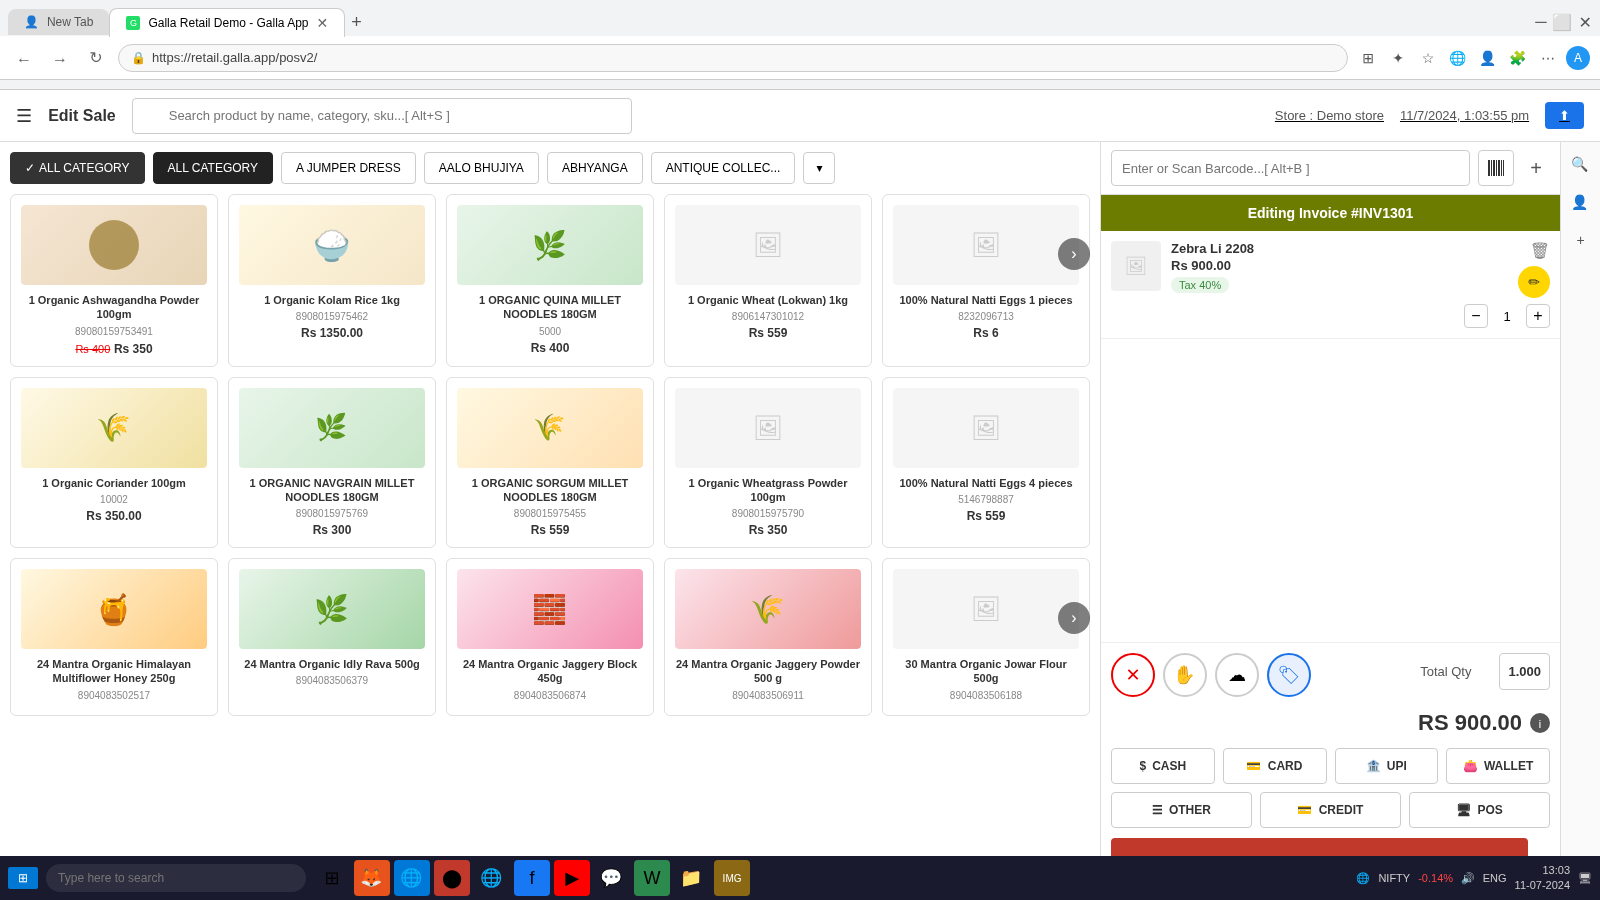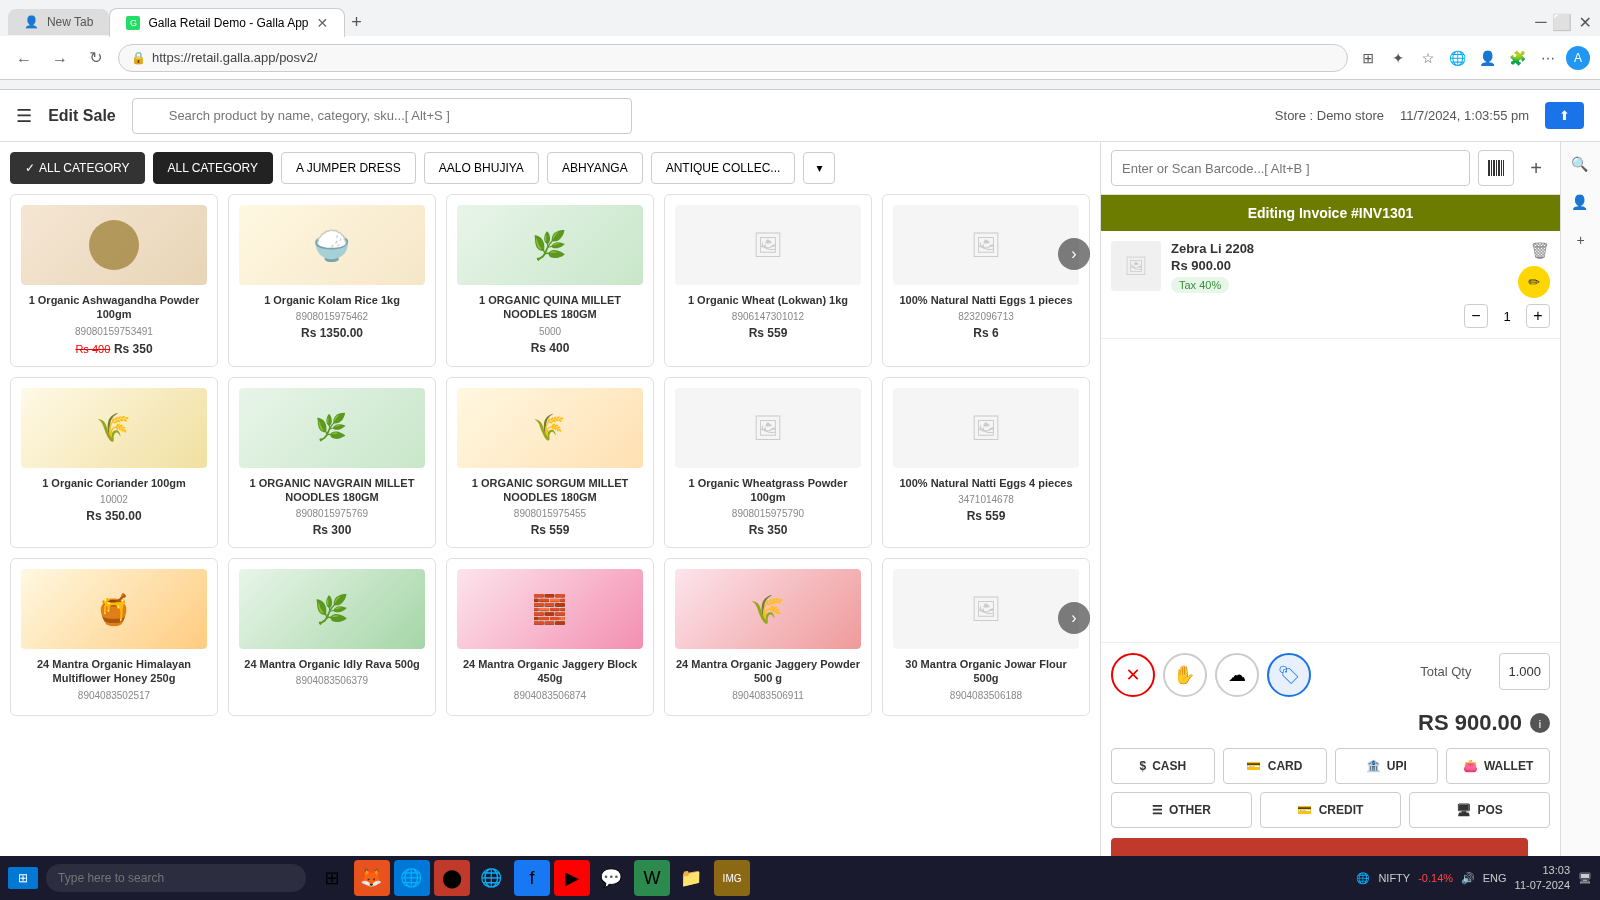--- a/index.html
+++ b/index.html
@@ -22,21 +22,21 @@
     .app-container { display: flex; flex-direction: column; height: 810px; background: white; }
 
     
     .top-bar { display: flex; align-items: center; padding: 8px 16px; gap: 16px; border-bottom: 1px solid #ddd; background: white; height: 52px; }
     .menu-icon { font-size: 18px; cursor: pointer; color: #333; }
     .page-title { font-size: 16px; font-weight: bold; color: #333; }
     .search-bar { flex: 1; max-width: 500px; border-radius: 6px; }
     .search-input { width: 100%; height: 36px; border: 1px solid #ccc; border-radius: 4px; padding: 0 12px 0 36px; font-size: 13px; background: white; position: relative; }
     .search-wrapper { position: relative; }
     .search-icon { position: absolute; left: 10px; top: 50%; transform: translateY(-50%); color: #888; font-size: 14px; }
-    .top-right { margin-left: auto; display: flex; align-items: center; gap: 16px; }
+    .top-right { margin-left: auto; display: flex; align-items: center; gap: 16px; text-decoration: underline; }
     .store-info { font-size: 13px; color: #555; }
     .datetime { font-size: 13px; color: #555; }
     .upload-btn { background: #1a73e8; color: white; border: none; border-radius: 4px; padding: 6px 14px; cursor: pointer; font-size: 13px; display: flex; align-items: center; gap: 4px; }
 
     
     .main-content { display: flex; flex: 1; overflow: hidden; }
 
     
     .left-panel { flex: 1; overflow-y: auto; padding: 0 10px 10px; background: #fff; }
 
@@ -83,21 +83,21 @@
     .delete-btn { background: none; border: none; cursor: pointer; font-size: 16px; color: #888; }
 
     
     .cart-footer { padding: 10px; border-top: 1px solid #eee; }
     .action-icons { display: flex; gap: 8px; margin-bottom: 12px; }
     .action-icon-btn { width: 44px; height: 44px; border-radius: 50%; border: 2px solid #ccc; background: white; display: flex; align-items: center; justify-content: center; cursor: pointer; font-size: 18px; }
     .action-icon-btn.red-border { border-color: #e00; color: #e00; }
     .action-icon-btn.active-blue { border-color: #1a73e8; color: #1a73e8; background: #e8f0fe; }
     .total-row { display: flex; justify-content: flex-end; align-items: center; gap: 28px; margin-bottom: 8px; }
     .total-label { font-size: 13px; color: #555; }
-    .total-qty { font-size: 13px; font-weight: normal; color: #333; border: 1px solid #ccc; padding: 10px 8px; border-radius: 4px; }
+    .total-qty { font-size: 13px; font-weight: bold; color: #333; border: 1px solid #ccc; padding: 10px 8px; border-radius: 4px; }
     .total-amount { font-size: 22px; font-weight: bold; color: #333; }
     .info-icon { width: 20px; height: 20px; border-radius: 50%; background: #555; color: white; display: flex; align-items: center; justify-content: center; font-size: 11px; cursor: pointer; }
 
     .payment-grid { display: grid; grid-template-columns: 1fr 1fr 1fr 1fr; gap: 8px; margin-bottom: 8px; }
     .payment-btn { padding: 10px 6px; border: 1px solid #ccc; border-radius: 4px; background: white; cursor: pointer; font-size: 12px; font-weight: 600; display: flex; align-items: center; justify-content: center; gap: 6px; color: #333; }
     .payment-grid2 { display: grid; grid-template-columns: 1fr 1fr 1fr; gap: 8px; margin-bottom: 10px; }
 
     .checkout-btn { width: 100%; height: 52px; background: #c0392b; color: white; border: none; border-radius: 4px; font-size: 18px; font-weight: bold; cursor: pointer; letter-spacing: 1px; }
     .settings-icon { color: #888; cursor: pointer; font-size: 16px; }
 
@@ -298,21 +298,21 @@
           <div class="product-name">1 Organic Wheatgrass Powder 100gm</div>
           <div class="product-sku">8908015975790</div>
           <div class="product-price">Rs 350</div>
         </div>
 
         <div class="product-card">
           <div class="product-img">
             <span class="product-img-placeholder">🖼</span>
           </div>
           <div class="product-name">100% Natural Natti Eggs 4 pieces</div>
-          <div class="product-sku">3471014678</div>
+          <div class="product-sku">5146798887</div>
           <div class="product-price">Rs 559</div>
         </div>
       </div>
 
       <div class="product-grid-section">
         <div class="product-grid">
 
           <div class="product-card">
             <div class="product-img">
               <div style="width:100%;height:80px;background:linear-gradient(135deg,#fff8e1,#ffcc80);border-radius:4px;display:flex;align-items:center;justify-content:center;">

